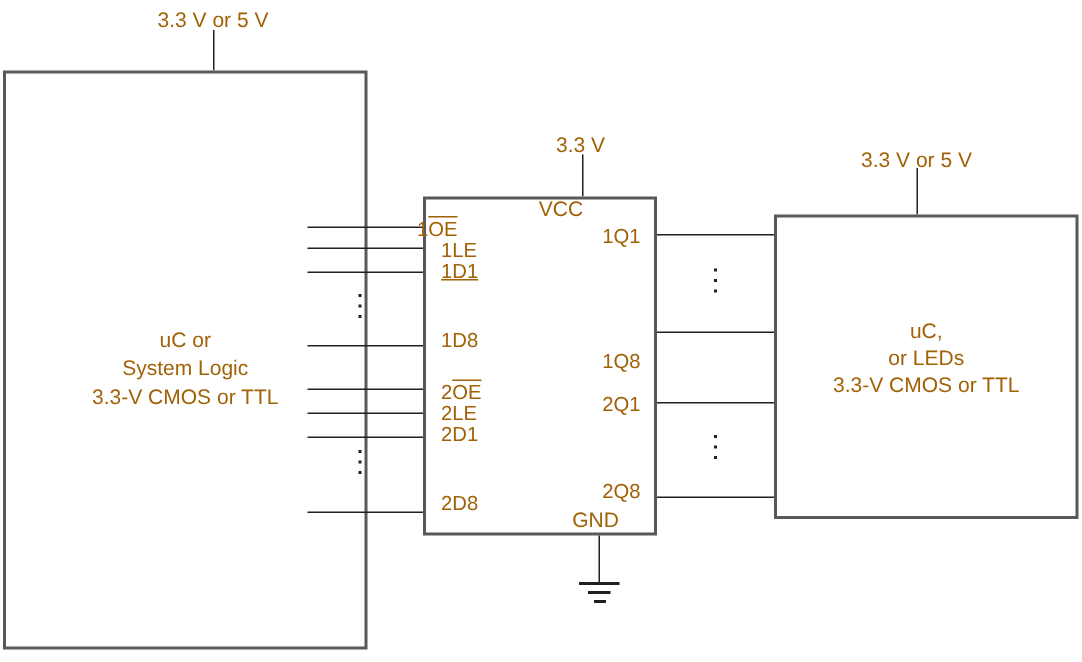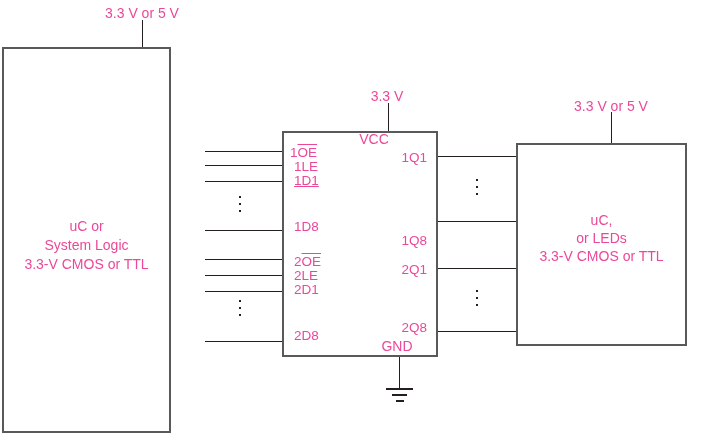--- a/index.html
+++ b/index.html
@@ -1,18 +1,18 @@
 <!DOCTYPE html>
 <html><head>
 <meta charset="utf-8">
 <style>
   html,body{margin:0;padding:0;background:#fff;}
   .canvas{
     position:relative;width:721px;height:441px;background:#ffffff;
-    font-family:"Liberation Sans", sans-serif;color:#ec4899;font-size:14px;
+    font-family:"Liberation Sans", sans-serif;color:#a16207;font-size:14px;
     overflow:hidden;
   }
   .box{position:absolute;border:2px solid #58595B;background:#fff;box-sizing:border-box;}
   .boxtext{position:absolute;left:0;right:0;text-align:center;line-height:19px;}
   .boxtext.tight{line-height:18px;}
   .hwire{position:absolute;height:1px;background:#231F20;}
   .vwire{position:absolute;width:1px;background:#231F20;}
   .lbl{position:absolute;white-space:nowrap;line-height:16px;}
   .ctr{text-align:center;}
   .pin{position:absolute;white-space:nowrap;font-size:13.5px;line-height:16px;}
@@ -28,21 +28,21 @@
 <div class="canvas">
 
   <div class="lbl ctr" style="left:82px;top:5px;width:120px;">3.3 V or 5 V</div>
   <div class="lbl ctr" style="left:356px;top:88px;width:62px;">3.3 V</div>
   <div class="lbl ctr" style="left:551px;top:98px;width:120px;">3.3 V or 5 V</div>
 
   <div class="vwire" style="left:142px;top:20px;height:27px;"></div>
   <div class="vwire" style="left:388px;top:103px;height:28px;"></div>
   <div class="vwire" style="left:611px;top:112px;height:31px;"></div>
 
-  <div class="box" style="left:2px;top:47px;width:169px;height:386px;">
+  <div class="box" style="left:2px;top:47px;width:243px;height:386px;">
     <div class="boxtext" style="top:168px;">
       <div>uC or</div>
       <div>System Logic</div>
       <div>3.3-V CMOS or TTL</div>
     </div>
   </div>
 
   <div class="hwire" style="left:205px;top:151px;width:77px;"></div>
   <div class="hwire" style="left:205px;top:165px;width:77px;"></div>
   <div class="hwire" style="left:205px;top:181px;width:77px;"></div>
@@ -61,21 +61,21 @@
       <div class="dot"></div>
       <div class="dot"></div>
       <div class="dot"></div>
     </div>
 
   <div class="box" style="left:282px;top:131px;width:156px;height:226px;"></div>
 
   <div class="lbl ctr" style="left:344px;top:131px;width:60px;">VCC</div>
   <div class="lbl ctr" style="left:367px;top:338px;width:60px;">GND</div>
 
-  <div class="pin" style="left:290px;top:145px;"><span>1</span><span class="ol">OE</span></div>
+  <div class="pin" style="left:278px;top:145px;"><span>1</span><span class="ol">OE</span></div>
   <div class="pin" style="left:294px;top:159px;"><span>1LE</span><span class="ol"></span></div>
   <div class="pin" style="left:294px;top:173px;text-decoration:underline;"><span>1D1</span><span class="ol"></span></div>
   <div class="pin" style="left:294px;top:219px;"><span>1D8</span><span class="ol"></span></div>
   <div class="pin" style="left:294px;top:254px;"><span>2</span><span class="ol">OE</span></div>
   <div class="pin" style="left:294px;top:268px;"><span>2LE</span><span class="ol"></span></div>
   <div class="pin" style="left:294px;top:282px;"><span>2D1</span><span class="ol"></span></div>
   <div class="pin" style="left:294px;top:328px;"><span>2D8</span><span class="ol"></span></div>
 
   <div class="pin r" style="left:357px;top:150px;width:70px;">1Q1</div>
   <div class="pin r" style="left:357px;top:209px;width:70px;margin-top:24px;">1Q8</div>
@@ -91,21 +91,21 @@
       <div class="dot"></div>
       <div class="dot"></div>
       <div class="dot"></div>
     </div>
   <div class="dots" style="left:476px;top:290px;">
       <div class="dot"></div>
       <div class="dot"></div>
       <div class="dot"></div>
     </div>
 
-  <div class="box" style="left:516px;top:143px;width:171px;height:203px;">
+  <div class="box" style="left:516px;top:143px;width:203px;height:203px;">
     <div class="boxtext tight" style="top:66px;">
       <div>uC,</div>
       <div>or LEDs</div>
       <div>3.3-V CMOS or TTL</div>
     </div>
   </div>
 
   <div class="vwire" style="left:399px;top:357px;height:31px;"></div>
   <div class="gbar" style="left:386px;top:388px;width:27px;"></div>
   <div class="gbar" style="left:392px;top:394px;width:15px;"></div>

